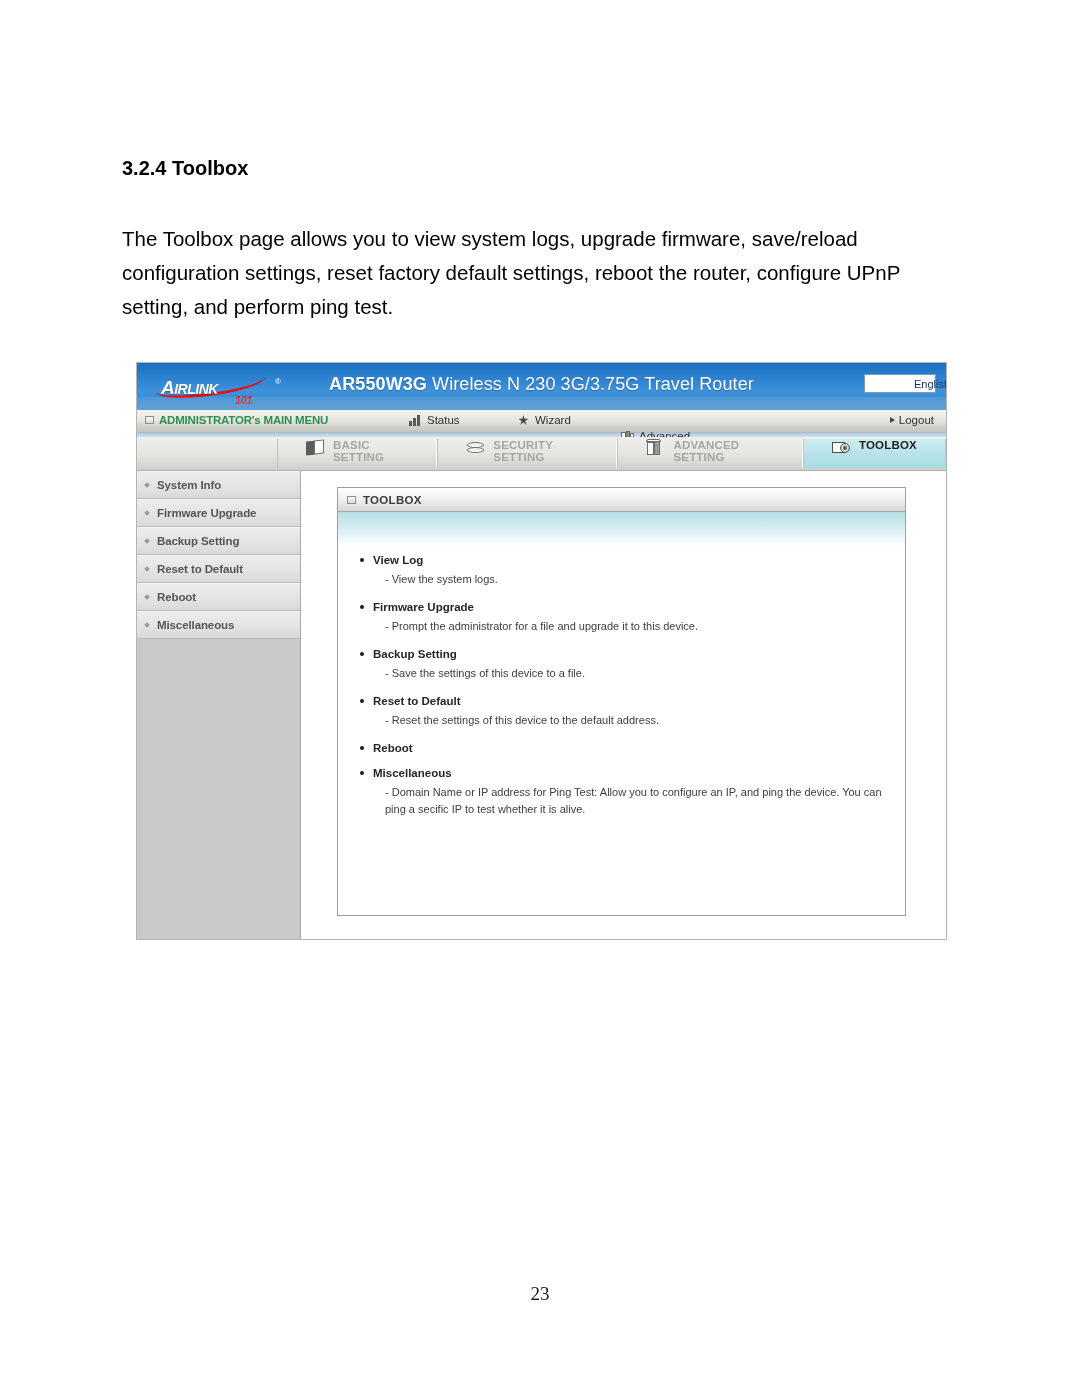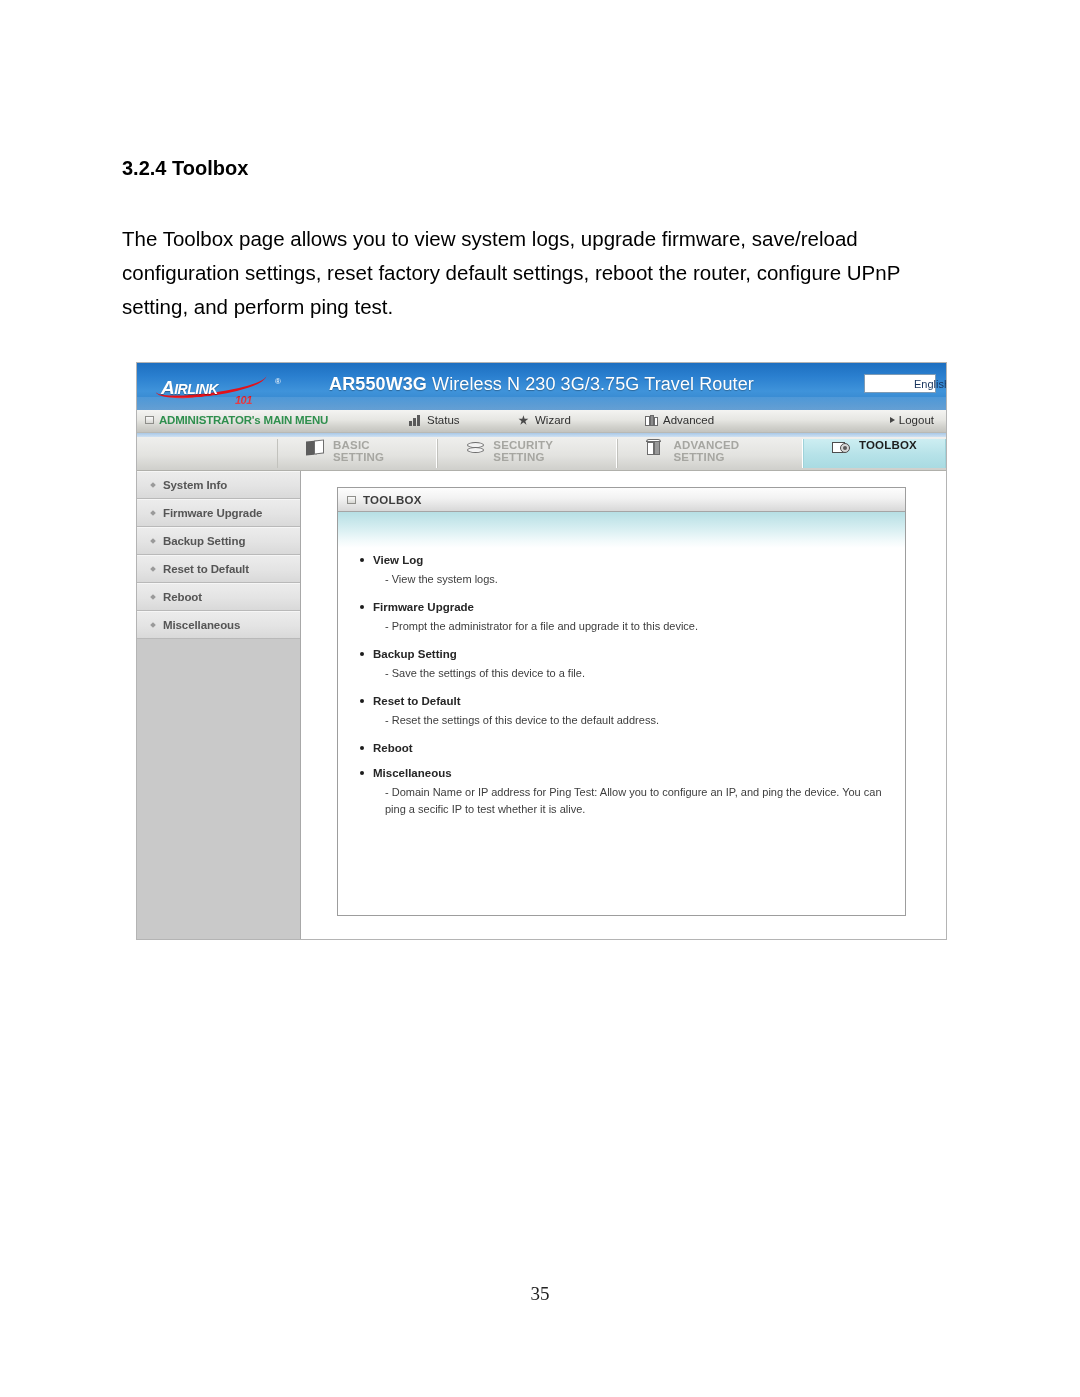--- a/index.html
+++ b/index.html
@@ -204,21 +204,21 @@
     position: absolute;
     top: 4px;
     display: flex;
     align-items: center;
     gap: 5px;
     font-size: 11.5px;
     color: #2f2f2f;
   }
   .menu-item.status  { left: 272px; }
   .menu-item.wizard  { left: 380px; }
-  .menu-item.advanced{ left: 508px; }
+  .menu-item.advanced{ left: 484px; margin-top: 16px; }
 
   .ico-bars {
     display: inline-block;
     width: 13px; height: 11px;
     position: relative;
   }
   .ico-bars s {
     position: absolute; bottom: 0;
     background: #5a5a5a; text-decoration: none;
   }
@@ -364,21 +364,21 @@
     left: 0; top: 0; bottom: 0;
     width: 163px;
     background: #c9c9c9;
     border-right: 1px solid #a8a8a8;
   }
   .side-item {
     height: 28px;
     display: flex;
     align-items: center;
     gap: 8px;
-    padding-left: 14px;
+    padding-left: 8px;
     background: linear-gradient(180deg, #ececec 0%, #e4e4e4 52%, #d9d9d9 100%);
     border-bottom: 1px solid #b9b9b9;
     border-top: 1px solid #f6f6f6;
     box-sizing: border-box;
     font-size: 11.5px;
     color: #555555;
     font-weight: bold;
     letter-spacing: -0.1px;
   }
   .side-dot {
@@ -638,13 +638,13 @@
             <div class="tool-desc">- Domain Name or IP address for Ping Test: Allow you to configure an IP, and ping the device. You can ping a secific IP to test whether it is alive.</div>
           </div>
 
         </div>
       </div>
     </div>
 
   </div>
 </div>
 
-<div class="page-number">35</div>
+<div class="page-number">23</div>
 
 </body></html>

